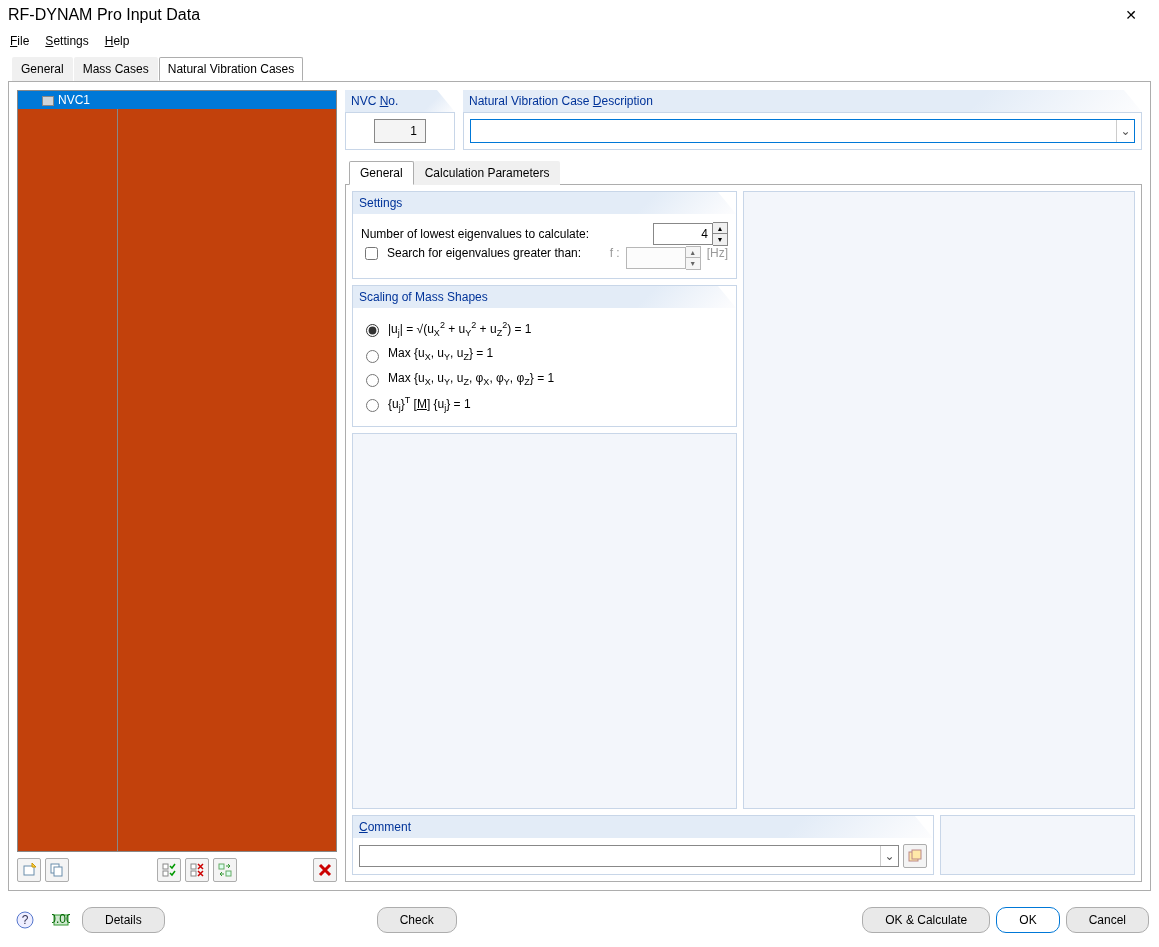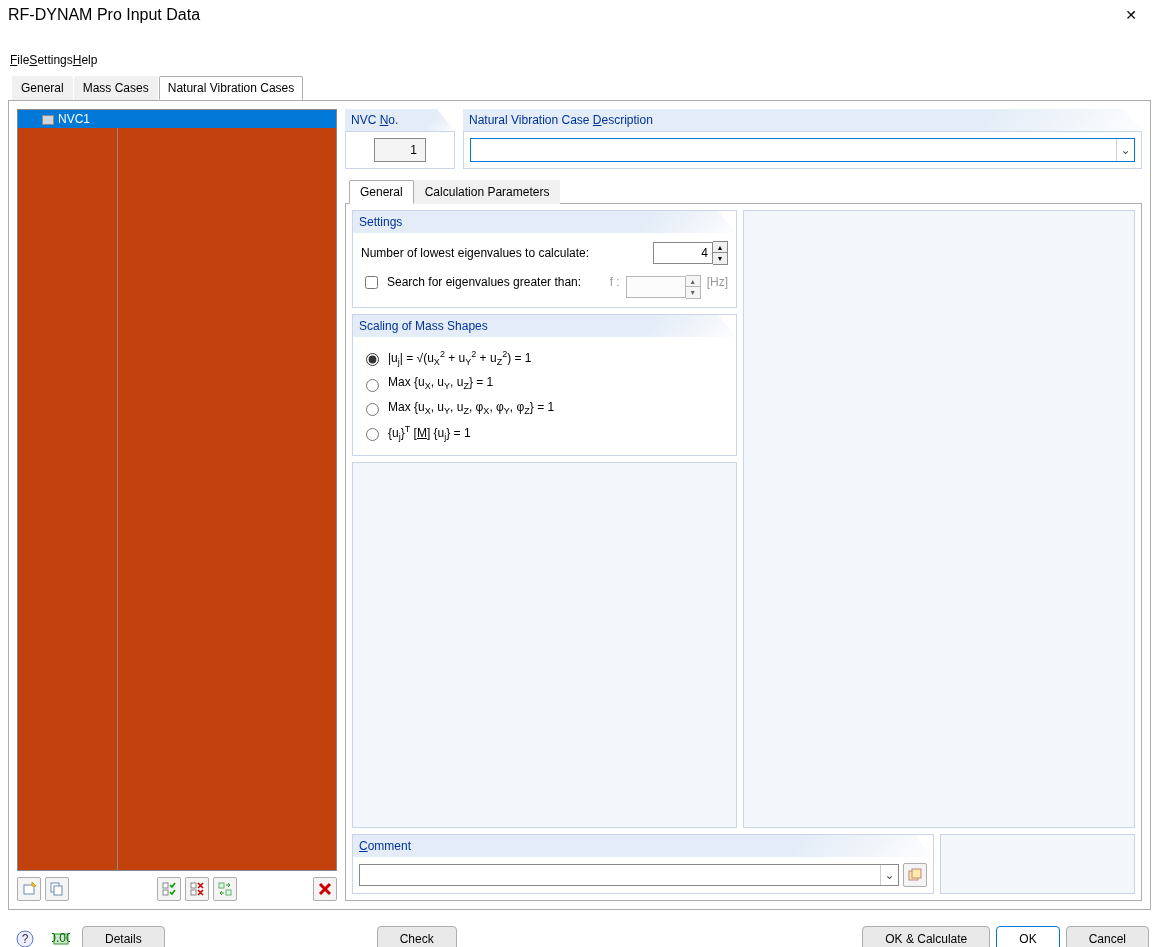--- a/index.html
+++ b/index.html
@@ -2,21 +2,21 @@
 <html><head>
 <meta charset="utf-8">
 <style>
 * { box-sizing: border-box; font-family: "Segoe UI", Tahoma, sans-serif; font-size: 12px; }
 html, body { margin: 0; padding: 0; width: 1159px; height: 947px; background: #fff; overflow: hidden; }
 
 .titlebar { display: flex; align-items: center; height: 30px; padding: 0 8px; }
 .titlebar .title { flex: 1; font-size: 16px; color: #000; }
 .titlebar .close { width: 40px; text-align: center; font-size: 14px; cursor: default; }
 
-.menubar { display: flex; padding: 4px 10px 8px 10px; margin-top: 19px; }
+.menubar { display: flex; gap: 16px; padding: 4px 10px 8px 10px; }
 .menubar span { cursor: default; }
 .underline { text-decoration: underline; }
 
 .content { padding: 0 8px 8px 8px; }
 
 .main-tabs { display: flex; border-bottom: 1px solid #adadad; position: relative; top: 1px; z-index: 2; margin-left: 4px; }
 .main-tab { padding: 4px 8px; border: 1px solid transparent; cursor: default; background: #f0f0f0; border-radius: 2px 2px 0 0; margin-right: 1px; }
 .main-tab.active { background: #fff; border-color: #adadad #adadad #fff #adadad; }
 
 .panel { border: 1px solid #adadad; padding: 8px; height: 810px; display: flex; gap: 8px; position: relative; z-index: 1; }
@@ -62,21 +62,21 @@
 .sub-panel { flex: 1; border: 1px solid #adadad; padding: 6px; display: flex; flex-direction: column; gap: 6px; }
 
 .two-col { display: flex; gap: 6px; flex: 1; }
 .col { display: flex; flex-direction: column; gap: 6px; }
 .col.left { width: 385px; }
 .col.right { flex: 1; }
 
 .group { border: 1px solid #c8d6e8; }
 .group-body { padding: 8px; }
 
-.row-setting { display: flex; align-items: center; gap: 22px; margin-bottom: 10px; }
+.row-setting { display: flex; align-items: center; gap: 22px; margin-bottom: 0; }
 .row-setting .lbl { flex: 1; }
 .num-spin { display:flex; align-items:center; }
 .num-spin input { width: 60px; height: 22px; border: 1px solid #888; text-align: right; padding: 0 4px; }
 .spin-btns { display:flex; flex-direction:column; border:1px solid #888; border-left:none; }
 .spin-btns div { width:14px; height:11px; font-size:7px; line-height:11px; text-align:center; background:#f0f0f0; cursor:default; }
 .spin-btns div:first-child { border-bottom:1px solid #888; }
 
 .chk-row { display:flex; align-items:flex-start; gap:6px; }
 .chk-row input[type=checkbox] { width:13px; height:13px; margin-top:1px; }
 
@@ -87,21 +87,21 @@
 
 .empty-box { flex:1; border:1px solid #c8d6e8; background: #f3f6fb; }
 .comment-row { display:flex; gap:4px; padding:6px; align-items:center; }
 .comment-combo { flex:1; display:flex; border:1px solid #888; height:22px; background:#fff; }
 .comment-combo input { flex:1; border:none; outline:none; padding:0 4px; }
 .comment-combo .dd { width:18px; text-align:center; border-left:1px solid #ccc; color:#555; line-height:20px; }
 .icon-btn { width:24px; height:24px; border:1px solid #adadad; background:#f4f4f4; display:inline-flex; align-items:center; justify-content:center; border-radius:2px; }
 
 .footer { display:flex; align-items:center; gap:6px; padding: 8px 10px 10px 10px; }
 .footer .spacer { flex:1; }
-.btn { height: 26px; padding: 0 22px; border: 1px solid #adadad; background: #e9e9e9; cursor: default; border-radius:4px; }
+.btn { height: 26px; padding: 0 22px; border: 1px solid #adadad; background: #e9e9e9; cursor: default; border-radius:10px; }
 .btn.primary { background:#fff; border:1.5px solid #0078d7; }
 .icon-only-btn { width:30px; height:26px; border-radius:2px; display:inline-flex; align-items:center; justify-content:center; }
 
 .unit-label { color:#999; }
 svg { display:block; }
 </style>
 </head>
 <body>
 
 <div class="titlebar">

